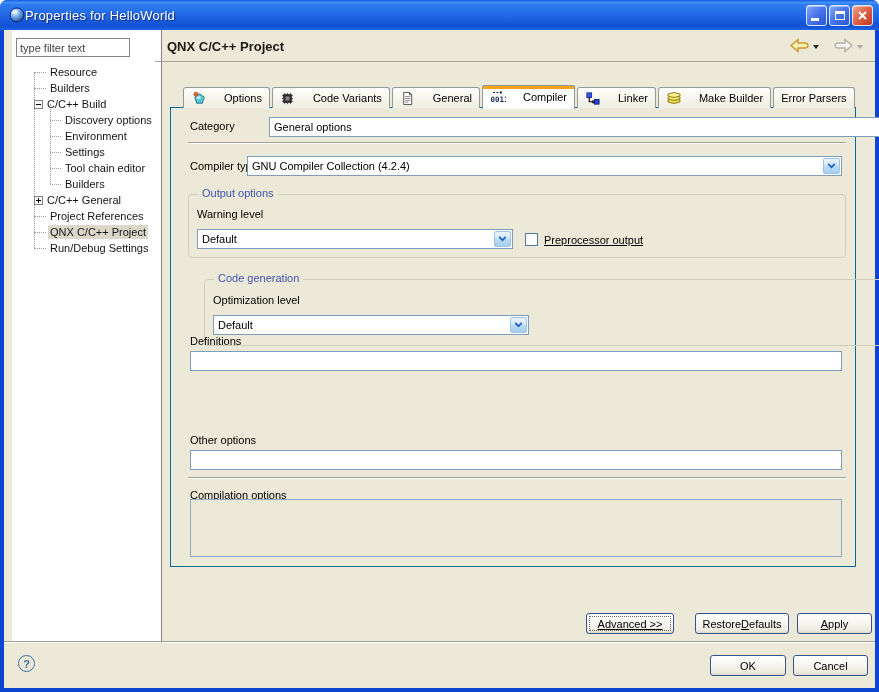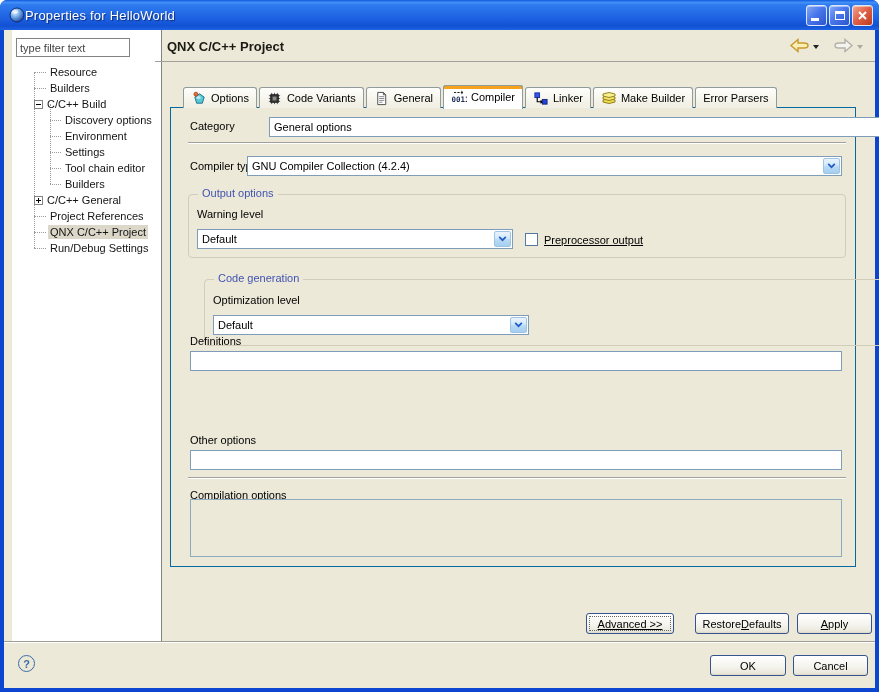--- a/index.html
+++ b/index.html
@@ -45,21 +45,21 @@
 
   
   .hdr{ position:absolute; left:151px; top:0; width:720px; height:32px; border-bottom:1px solid #A2A09A; }
   .page-title{ position:absolute; left:12px; top:9px; font-size:13px; font-weight:bold; color:#1B1A14; }
   .nav{ position:absolute; right:12px; top:8px; display:flex; align-items:center; gap:3px; }
   .caret{ width:0; height:0; border-left:3.5px solid transparent; border-right:3.5px solid transparent; border-top:4px solid #222; margin-top:2px; }
   .caret.dis{ border-top-color:#ABA9A0; }
 
   
   .tabstrip{ position:absolute; left:179px; top:54px; height:24px; display:flex; align-items:flex-end; gap:2px; z-index:3; }
-  .tab{ height:21px; display:flex; align-items:center; gap:4px; padding:0 7px;
+  .tab{ height:21px; display:flex; align-items:center; gap:17px; padding:0 7px;
     border:1px solid #919B9C; border-bottom:none; border-radius:3px 3px 0 0;
     background:linear-gradient(180deg,#FEFEFC 0%,#F2F0E4 85%); cursor:default; }
   .tab .ticon{ width:16px; height:16px; flex:none; display:flex; align-items:center; justify-content:center; }
   .tab.selected{ position:relative; height:24px; background:#fff; margin-bottom:-1px; z-index:4; padding-bottom:1px; }
   .tab.selected::before{ content:''; position:absolute; top:-1px; left:-1px; right:-1px; height:3px;
     background:#F5A31D; border:1px solid #919B9C; border-bottom:none; border-radius:3px 3px 0 0; }
 
   
   .folder{ position:absolute; left:166px; top:77px; width:686px; height:460px; border:1px solid #0369a1; }
   .flabel{ position:absolute; white-space:nowrap; color:#000; }

